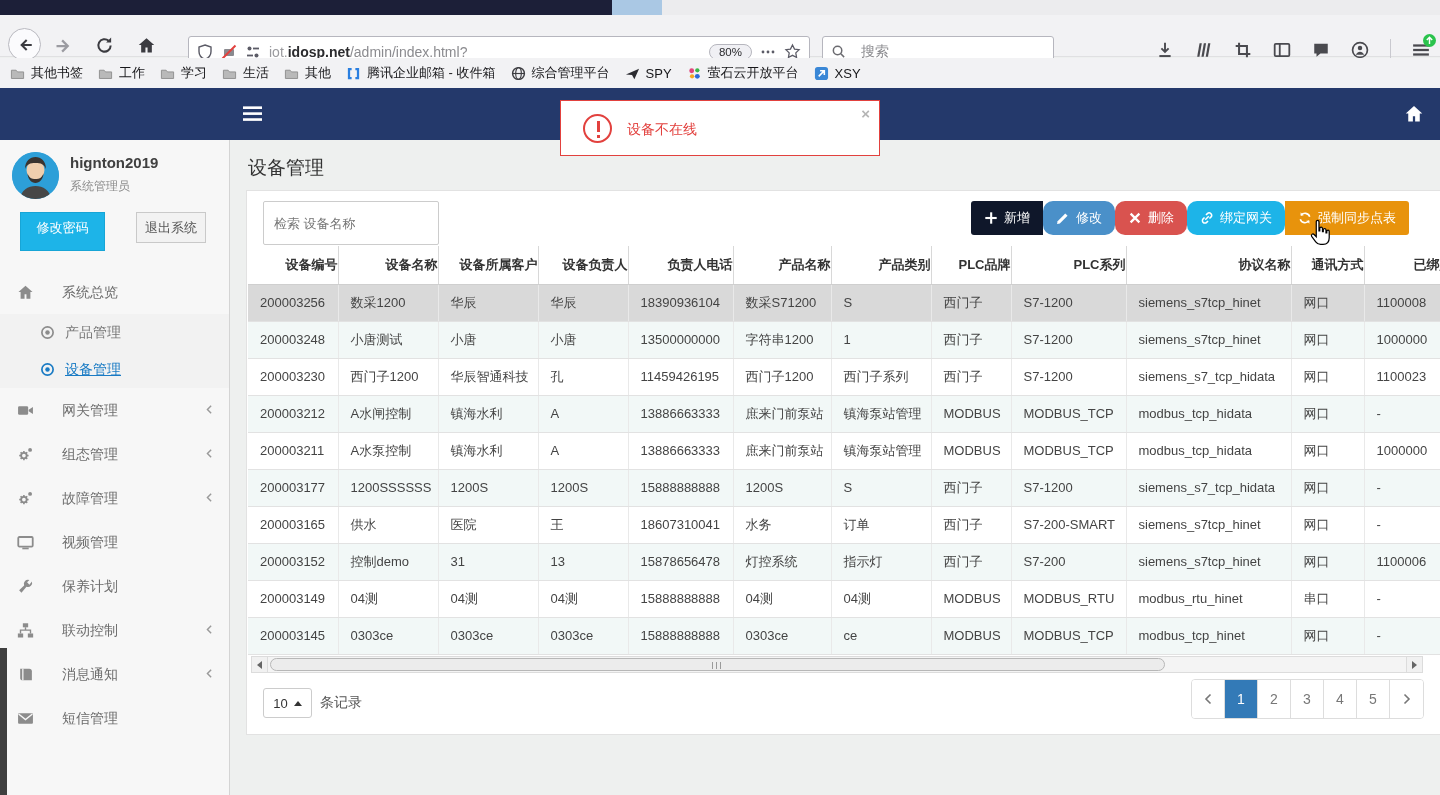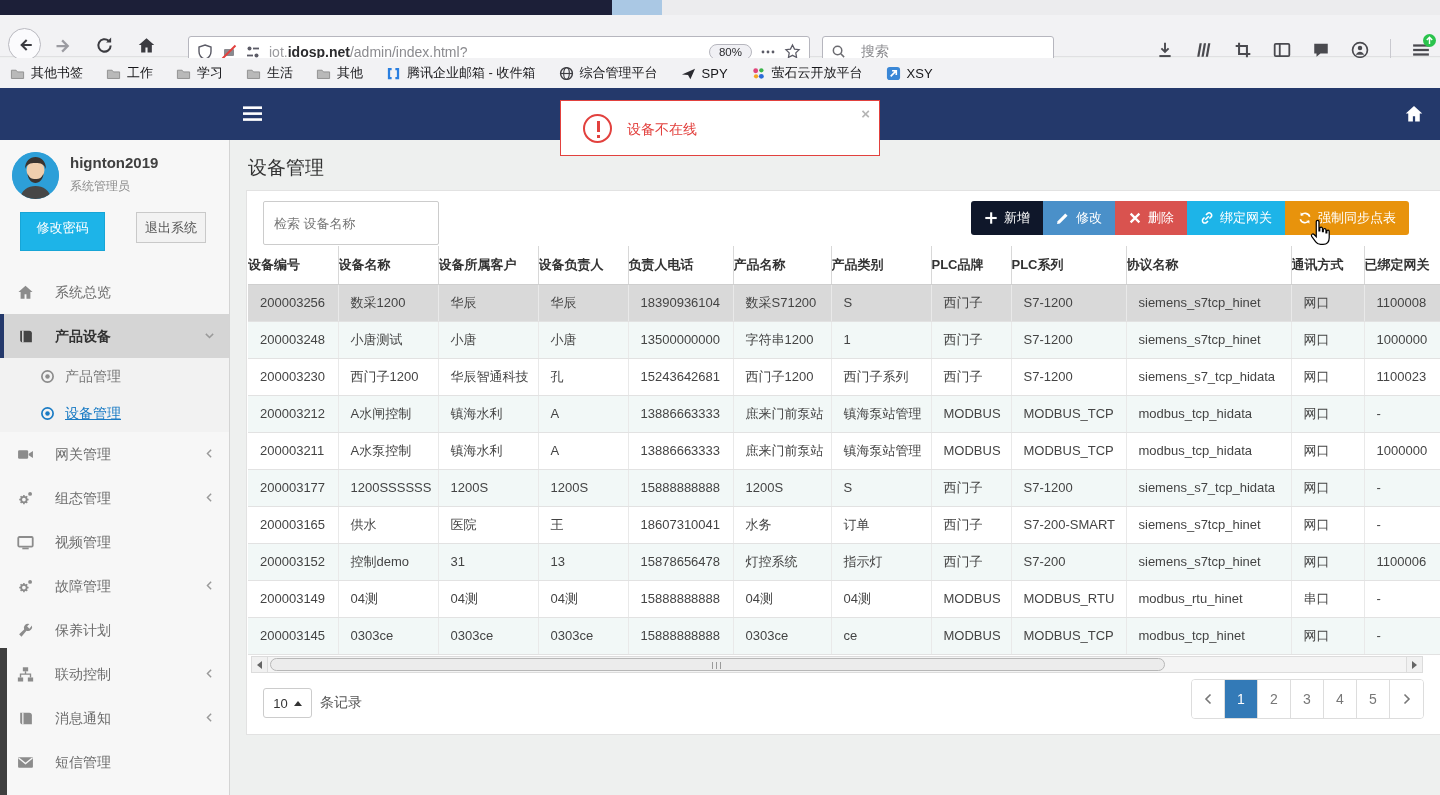--- a/index.html
+++ b/index.html
@@ -18,65 +18,65 @@
   .urlbar { position:absolute; left:188px; top:21px; width:622px; height:31px; background:#fff; border:1px solid #b6b6be; border-radius:3px; display:flex; align-items:center; padding:0 8px; gap:8px; }
   .url-text { flex:1; font-size:14px; white-space:nowrap; overflow:hidden; color:#7a7a7e; }
   .url-text .host { color:#9a9a9e; } .url-text .domain { color:#2b2b2e; font-weight:bold; } .url-text .path { color:#8b8b8f; }
   .zoom-pill { border:1px solid #b6b6be; background:#f0f0f4; border-radius:10px; font-size:11.5px; color:#2b2b2e; padding:1px 9px; }
   .searchbar { position:absolute; left:822px; top:21px; width:232px; height:31px; background:#fff; border:1px solid #b6b6be; border-radius:3px; display:flex; align-items:center; padding:0 8px; gap:15px; }
   .search-ph { color:#8b8b8f; font-size:14px; }
   .tools { position:absolute; right:10px; top:24px; display:flex; align-items:center; gap:21px; }
   .tool { width:18px; height:18px; position:relative; }
   .tsep { width:1px; height:22px; background:#c9c9cf; }
   .badge-up { position:absolute; right:-6px; top:-7px; width:13px; height:13px; border-radius:50%; background:#2ac34c; display:flex; align-items:center; justify-content:center; }
-  .bookmarks { position:absolute; left:0; top:58px; width:1440px; height:30px; background:#f2f2f4; display:flex; align-items:center; padding-left:10px; gap:23px; }
+  .bookmarks { position:absolute; left:0; top:58px; width:1440px; height:30px; background:#f2f2f4; display:flex; align-items:center; padding-left:10px; gap:15px; }
   .bm { display:flex; align-items:center; gap:6px; font-size:13px; color:#17171a; }
   .bm-ic { width:15px; height:15px; }
 
   
   .navbar { position:absolute; left:0; top:88px; width:1440px; height:52px; background:#24396b; }
   .nav-burger { position:absolute; left:243px; top:17px; }
   .nav-home { position:absolute; right:16px; top:16px; }
 
   
   .sidebar { position:absolute; left:0; top:140px; width:230px; height:655px; background:#f7f7f7; border-right:1px solid #d4d4d4; }
   .avatar { position:absolute; left:12px; top:12px; width:47px; height:47px; border-radius:50%; overflow:hidden; background:#2d9fd8; }
   .uname { position:absolute; left:70px; top:14px; font-size:15px; font-weight:bold; color:#404040; }
   .urole { position:absolute; left:70px; top:38px; font-size:12px; color:#8b8b8b; }
   .btn-pwd { position:absolute; left:20px; top:72px; width:85px; height:39px; background:#1db4e8; color:#fff; border:1px solid #17a5d6; font-size:13px; text-align:center; line-height:29px; }
   .btn-exit { position:absolute; left:136px; top:72px; width:70px; height:31px; background:#f2f2f2; color:#555; border:1px solid #c9c9c9; font-size:13px; text-align:center; line-height:29px; }
   .menu { position:absolute; left:0; top:130px; width:229px; }
-  .mi { position:relative; height:44px; line-height:44px; padding-left:17px; color:#6d6d6d; font-size:14px; display:flex; align-items:center; gap:21px; }
+  .mi { position:relative; height:44px; line-height:44px; padding-left:17px; color:#6d6d6d; font-size:14px; display:flex; align-items:center; gap:28px; }
   .mi .ic { width:17px; height:17px; color:#8c8c8c; }
   .mi .chev { position:absolute; right:13px; top:15px; width:13px; height:13px; color:#9a9a9a; }
   .mi.active { background:#d5d5d5; border-left:4px solid #24396b; padding-left:13px; color:#333; font-weight:bold; }
   .mi.active .ic { color:#444; }
   .sub { height:37px; line-height:37px; padding-left:40px; font-size:14px; color:#777; display:flex; align-items:center; gap:10px; background:#f2f2f2; }
   .sub .ic { width:15px; height:15px; color:#8c8c8c; }
   .sub.cur { color:#1a7bc4; }
   .sub.cur .lbl { text-decoration:underline; } .sub.cur .ic { color:#1a7bc4; }
   .left-strip { position:absolute; left:0; top:648px; width:7px; height:147px; background:#3f3f3f; }
 
   
   .page-title { position:absolute; left:248px; top:155px; font-size:19px; color:#333; }
   .panel { position:absolute; left:246px; top:190px; width:1218px; height:545px; background:#fff; border:1px solid #e2e2e2; }
   .dev-search { position:absolute; left:16px; top:10px; width:176px; height:44px; border:1px solid #ccc; border-radius:2px; font-size:13px; color:#999; padding:0 10px;
                 font-family:"Liberation Sans","DejaVu Sans",sans-serif; background:#fff; }
   .btns { position:absolute; left:724px; top:10px; display:flex; }
-  .btn { height:34px; padding:0 13px; display:flex; align-items:center; gap:6px; color:#fff; font-size:13px; border:none; border-radius:0; }
+  .btn { height:34px; padding:0 13px; display:flex; align-items:center; gap:6px; color:#fff; font-size:13px; border:none; border-radius:10px; }
   .btn .bic { width:14px; height:14px; }
   .btn-add { background:#0f172a; border-radius:3px 0 0 3px; }
   .btn-edit { background:#4a90c9; }
   .btn-del { background:#d9534f; }
   .btn-bind { background:#1db4e8; }
   .btn-sync { background:#e8930c; border-radius:0 3px 3px 0; }
 
   .table-wrap { position:absolute; left:1px; top:55px; width:1216px; overflow:hidden; }
   table { border-collapse:collapse; table-layout:fixed; width:1231px; font-size:13px; }
-  th { height:38px; font-size:13px; font-weight:bold; color:#333; text-align:left; border-right:1px solid #d8d8d8; border-bottom:1px solid #cfcfcf; background:#fff; white-space:nowrap; overflow:hidden; }
+  th { height:38px; font-size:13px; font-weight:bold; color:#333; text-align:right; border-right:1px solid #d8d8d8; border-bottom:1px solid #cfcfcf; background:#fff; white-space:nowrap; overflow:hidden; }
   td { height:37px; padding:0 12px; color:#444; text-align:left; border-right:1px solid #e9e9e9; border-bottom:1px solid #e2e2e2; white-space:nowrap; overflow:hidden; }
   tr.selected td { background:#d9d9d9; }
   tr.stripe td { background:#f2f8f7; }
 
   .hscroll { position:absolute; left:4px; top:465px; width:1172px; height:17px; background:#f4f4f4; border:1px solid #dcdcdc; }
   .hs-arrow { position:absolute; top:0; width:16px; height:15px; background:#f1f1f1; display:flex; align-items:center; justify-content:center; }
   .hs-left { left:0; border-right:1px solid #dcdcdc; }
   .hs-right { right:0; border-left:1px solid #dcdcdc; }
   .hs-thumb { position:absolute; left:18px; top:1px; width:895px; height:13px; background:#ececec; border:1px solid #b7b7b7; border-radius:7px; }
   .hs-grip { position:absolute; left:50%; top:3px; margin-left:-6px; width:12px; height:7px;
@@ -306,30 +306,20 @@
   <div class="urole">系统管理员</div>
   <div class="btn-pwd">修改密码</div>
   <div class="btn-exit">退出系统</div>
 
   <div class="menu">
     <div class="mi">
       <svg class="ic" viewBox="0 0 16 16">
           <path d="M8 1.6 1.4 7.5h2v6.4h3.7V9.7h1.8v4.2h3.7V7.5h2z" fill="currentColor"></path>
         </svg>
       <span class="lbl">系统总览</span>
-    </div>
-    <div class="mi active">
-      <svg class="ic" viewBox="0 0 16 16">
-          <path d="M3 2.5h8.5A2.5 2.5 0 0 1 14 5v8.5H5.5A2.5 2.5 0 0 1 3 11z" fill="currentColor"></path>
-          <path d="M5.5 13.5V2.5" stroke="#f7f7f7" stroke-width="1.2"></path>
-        </svg>
-      <span class="lbl">产品设备</span>
-      <svg class="chev" viewBox="0 0 16 16">
-          <path d="M3.5 6l4.5 4.5L12.5 6" fill="none" stroke="currentColor" stroke-width="1.8"></path>
-        </svg>
     </div>
     <div class="sub">
       <svg class="ic" viewBox="0 0 16 16">
           <circle cx="8" cy="8" r="6" fill="none" stroke="currentColor" stroke-width="1.8"></circle>
           <circle cx="8" cy="8" r="2.4" fill="currentColor"></circle>
         </svg>
       <span class="lbl">产品管理</span>
     </div>
     <div class="sub cur">
       <svg class="ic" viewBox="0 0 16 16">
@@ -363,44 +353,44 @@
           </g>
           <circle cx="12.3" cy="3.7" r="1.8" fill="currentColor"></circle>
         </svg>
       <span class="lbl">组态管理</span>
       <svg class="chev" viewBox="0 0 16 16">
           <path d="M10 3.5 5.5 8 10 12.5" fill="none" stroke="currentColor" stroke-width="1.8"></path>
         </svg>
     </div>
     <div class="mi">
       <svg class="ic" viewBox="0 0 16 16">
-          <rect x="1.2" y="2.8" width="13.6" height="9" rx="1" fill="none" stroke="currentColor" stroke-width="1.7"></rect>
-          <rect x="5" y="12.8" width="6" height="1.6" fill="currentColor"></rect>
-        </svg>
-      <span class="lbl">视频管理</span>
-    </div>
-    <div class="mi">
-      <svg class="ic" viewBox="0 0 16 16">
           <circle cx="6.5" cy="9" r="2.6" fill="none" stroke="currentColor" stroke-width="1.7"></circle>
           <g stroke="currentColor" stroke-width="1.5">
             <line x1="6.5" y1="4.6" x2="6.5" y2="6.4"></line>
             <line x1="6.5" y1="11.6" x2="6.5" y2="13.4"></line>
             <line x1="2.1" y1="9" x2="3.9" y2="9"></line>
             <line x1="9.1" y1="9" x2="10.9" y2="9"></line>
             <line x1="3.4" y1="5.9" x2="4.7" y2="7.2"></line>
             <line x1="8.3" y1="10.8" x2="9.6" y2="12.1"></line>
             <line x1="9.6" y1="5.9" x2="8.3" y2="7.2"></line>
             <line x1="4.7" y1="10.8" x2="3.4" y2="12.1"></line>
           </g>
           <circle cx="12.3" cy="3.7" r="1.8" fill="currentColor"></circle>
         </svg>
       <span class="lbl">故障管理</span>
       <svg class="chev" viewBox="0 0 16 16">
           <path d="M10 3.5 5.5 8 10 12.5" fill="none" stroke="currentColor" stroke-width="1.8"></path>
         </svg>
+    </div>
+    <div class="mi">
+      <svg class="ic" viewBox="0 0 16 16">
+          <rect x="1.2" y="2.8" width="13.6" height="9" rx="1" fill="none" stroke="currentColor" stroke-width="1.7"></rect>
+          <rect x="5" y="12.8" width="6" height="1.6" fill="currentColor"></rect>
+        </svg>
+      <span class="lbl">视频管理</span>
     </div>
     <div class="mi">
       <svg class="ic" viewBox="0 0 16 16">
           <path d="M14 3.2a3.9 3.9 0 0 1-5.1 5L4.2 13.8 2 11.6l4.7-4.6a3.9 3.9 0 0 1 5-5.1L9.5 4.1l2.2 2.2z" fill="currentColor"></path>
         </svg>
       <span class="lbl">保养计划</span>
     </div>
     <div class="mi">
       <svg class="ic" viewBox="0 0 16 16">
           <rect x="5.5" y="1.2" width="5" height="3.8" fill="currentColor"></rect>
@@ -536,21 +526,21 @@
             <td>S7-1200</td>
             <td>siemens_s7tcp_hinet</td>
             <td>网口</td>
             <td>1000000</td>
           </tr>
           <tr>
             <td>200003230</td>
             <td>西门子1200</td>
             <td>华辰智通科技</td>
             <td>孔</td>
-            <td>15243642681</td>
+            <td>11459426195</td>
             <td>西门子1200</td>
             <td>西门子系列</td>
             <td>西门子</td>
             <td>S7-1200</td>
             <td>siemens_s7_tcp_hidata</td>
             <td>网口</td>
             <td>1100023</td>
           </tr>
           <tr class="stripe">
             <td>200003212</td>

